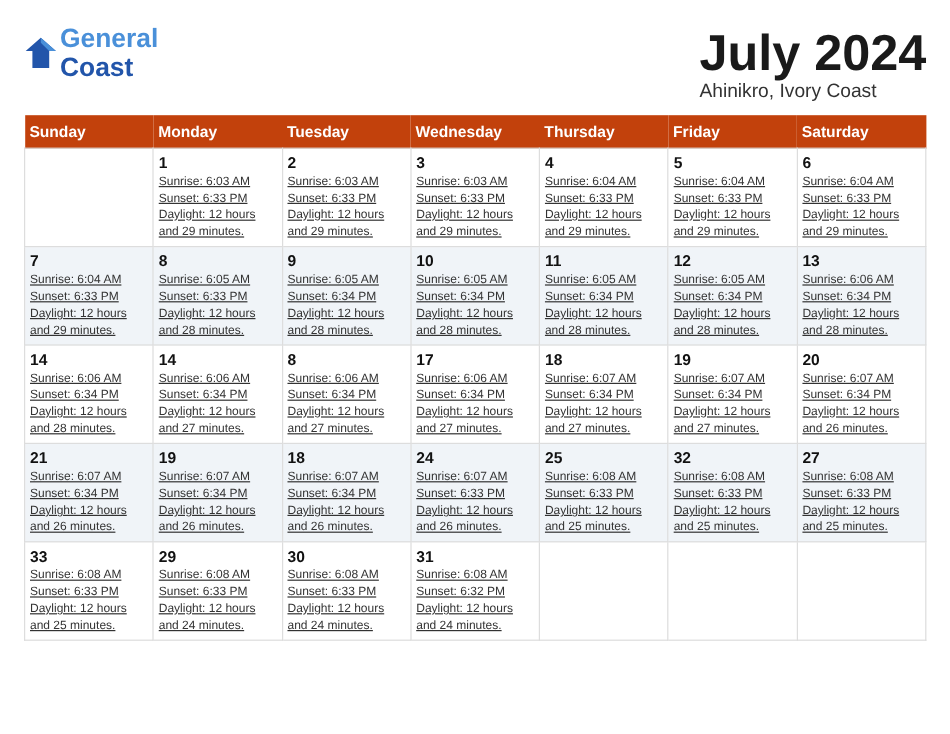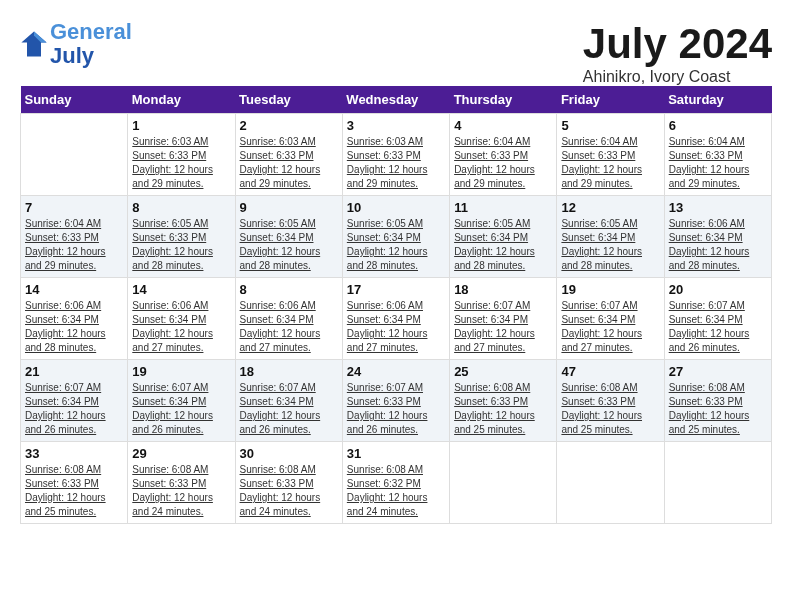--- a/index.html
+++ b/index.html
@@ -7,20 +7,21 @@
       font-family: Arial, sans-serif;
       background: #fff;
       width: 792px;
       min-height: 612px;
       padding: 20px;
     }
     .header {
       display: flex;
       justify-content: space-between;
       align-items: flex-start;
+      margin-bottom: 10px;
     }
     .logo {
       display: flex;
       align-items: center;
     }
     .logo-text {
       font-size: 22px;
       font-weight: bold;
       color: #1a3a6b;
       line-height: 1.1;
@@ -43,21 +44,21 @@
     .subtitle {
       font-size: 16px;
       color: #333;
     }
     table {
       width: 100%;
       border-collapse: collapse;
       font-size: 11px;
     }
     thead tr {
-      background-color: #4c1d95;
+      background-color: #c2410c;
       color: white;
     }
     thead th {
       padding: 6px 4px;
       text-align: left;
       font-size: 13px;
       font-weight: bold;
     }
     tbody tr {
       vertical-align: top;
@@ -92,21 +93,21 @@
 <body>
 
 <div class="header">
   <div class="logo">
     <svg class="logo-icon" viewBox="0 0 40 40">
       <polygon points="20,2 38,18 30,18 30,38 10,38 10,18 2,18" fill="#2255aa"></polygon>
       <polygon points="20,2 38,18 30,18 20,8" fill="#4a90d9"></polygon>
     </svg>
     <div>
       <div class="logo-text">
-        <span>General</span><br><span style="color:#2255aa">July</span>
+        <span>General</span><br><span style="color:#2255aa">Coast</span>
       </div>
     </div>
   </div>
   <div class="title-section">
     <div class="month-title">July 2024</div>
     <div class="subtitle">Ahinikro, Ivory Coast</div>
   </div>
 </div>
 
 <table>
@@ -224,21 +225,21 @@
         </td>
         <td>
           <span class="day-num">24</span>
           <div class="day-info">Sunrise: 6:07 AM<br>Sunset: 6:33 PM<br>Daylight: 12 hours<br>and 26 minutes.</div>
         </td>
         <td>
           <span class="day-num">25</span>
           <div class="day-info">Sunrise: 6:08 AM<br>Sunset: 6:33 PM<br>Daylight: 12 hours<br>and 25 minutes.</div>
         </td>
         <td>
-          <span class="day-num">47</span>
+          <span class="day-num">32</span>
           <div class="day-info">Sunrise: 6:08 AM<br>Sunset: 6:33 PM<br>Daylight: 12 hours<br>and 25 minutes.</div>
         </td>
         <td>
           <span class="day-num">27</span>
           <div class="day-info">Sunrise: 6:08 AM<br>Sunset: 6:33 PM<br>Daylight: 12 hours<br>and 25 minutes.</div>
         </td>
       </tr>
       <tr>
         <td>
           <span class="day-num">33</span>

